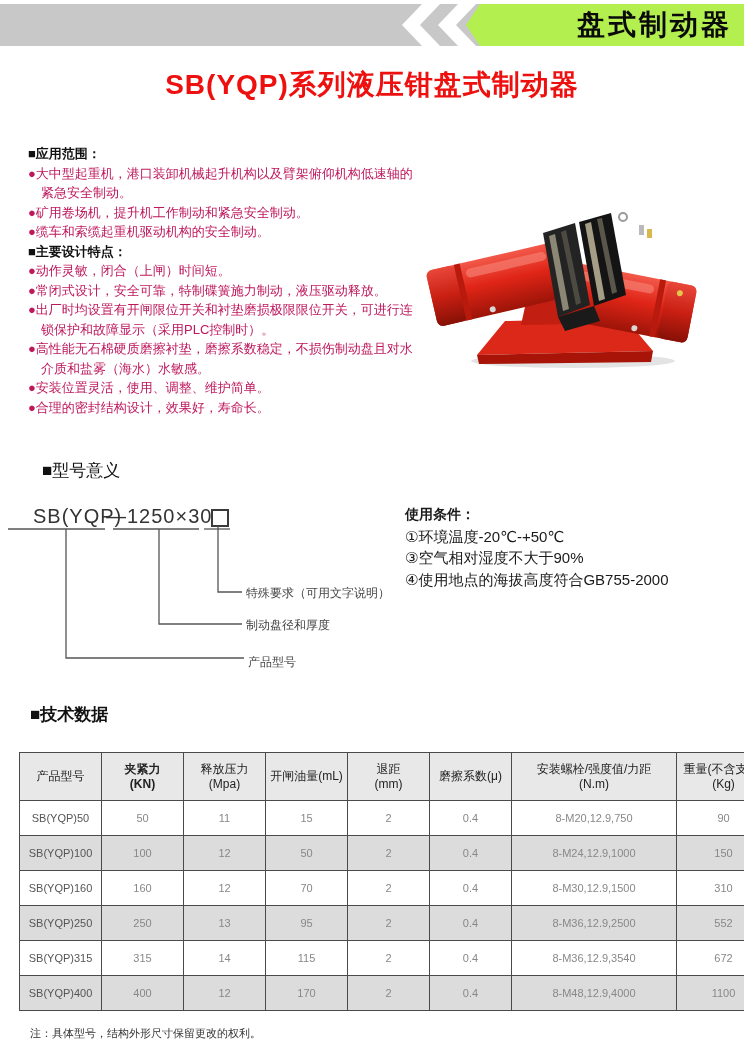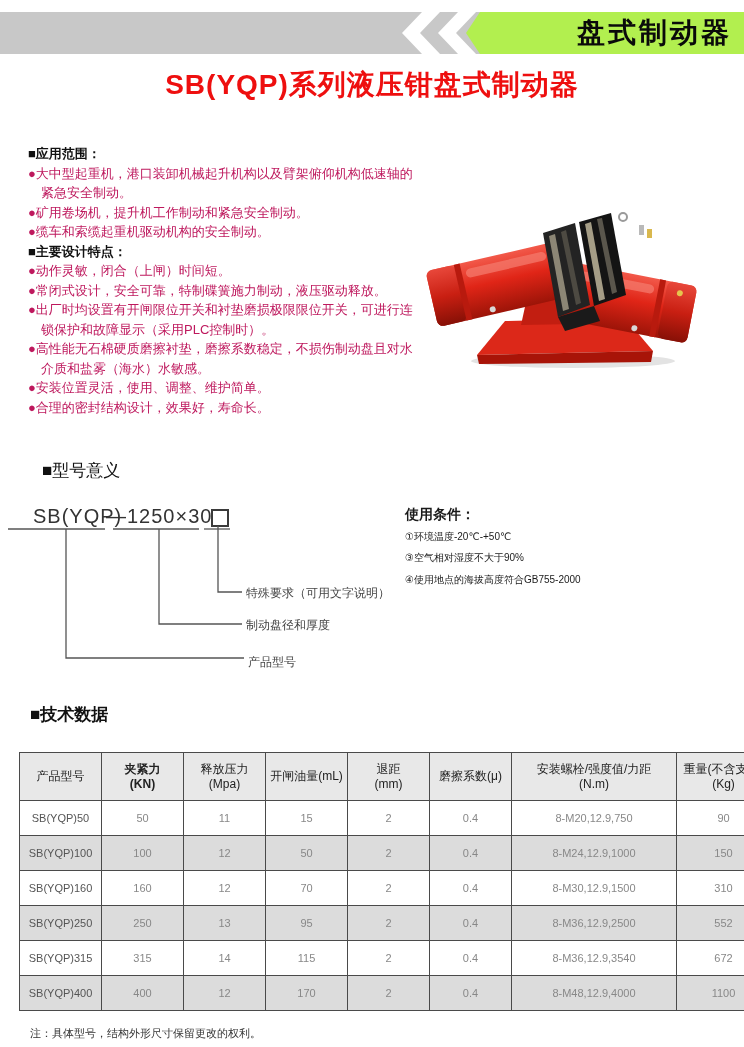--- a/index.html
+++ b/index.html
@@ -1,21 +1,21 @@
 <!DOCTYPE html>
 <html><head>
 <meta charset="utf-8">
 <style>
   html,body{margin:0;padding:0;background:#ffffff;}
   .page{
     position:relative;width:744px;height:1047px;background:#ffffff;overflow:hidden;
     font-family:"Liberation Sans","DejaVu Sans",sans-serif;color:#1a1a1a;
   }
   
-  .banner{position:absolute;left:0;top:12px;width:744px;height:42px;background:#c8c8c8;}
+  .banner{position:absolute;left:0;top:4px;width:744px;height:42px;background:#c8c8c8;}
   .banner svg{position:absolute;left:0;top:0;}
   .banner-title{
     position:absolute;right:12px;top:2px;font-size:28px;font-weight:bold;
     letter-spacing:3px;color:#0a0a0a;white-space:nowrap;
   }
   
   .main-title{
     position:absolute;left:0;top:66px;width:744px;text-align:center;
     font-size:28px;font-weight:bold;color:#ee0f0f;letter-spacing:1px;
   }
@@ -31,21 +31,21 @@
   .model-code{position:absolute;left:33px;top:505px;font-size:20px;color:#333;letter-spacing:1px;}
   .model-spec{position:absolute;left:106px;top:505px;font-size:20px;color:#333;letter-spacing:1px;}
   .model-box{position:absolute;left:211px;top:509px;width:14px;height:14px;border:2px solid #3a3a3a;background:#fff;}
   .diagram-svg{position:absolute;left:0;top:495px;}
   .diagram-label{position:absolute;font-size:12px;color:#444;white-space:nowrap;}
   .lbl-special{left:246px;top:585px;}
   .lbl-disc{left:246px;top:617px;}
   .lbl-product{left:248px;top:654px;}
   
   .conditions{position:absolute;left:405px;top:504px;width:335px;}
-  .conditions p{margin:0;font-size:10px;line-height:21.5px;color:#1a1a1a;}
+  .conditions p{margin:0;font-size:15px;line-height:21.5px;color:#1a1a1a;}
   .conditions .cond-heading{font-weight:bold;font-size:14px;}
   
   .tech-heading{position:absolute;left:30px;top:703px;font-size:17px;font-weight:bold;color:#111;}
   table.tech{
     position:absolute;left:19px;top:752px;width:711px;border-collapse:collapse;
     table-layout:fixed;font-size:11px;
   }
   table.tech th,table.tech td{border:1px solid #4a4a4a;text-align:center;vertical-align:middle;padding:0 2px;}
   table.tech th{height:47px;background:#e8e8e8;font-weight:normal;color:#222;font-size:12px;line-height:15px;}
   table.tech td{height:34px;color:#888;}

